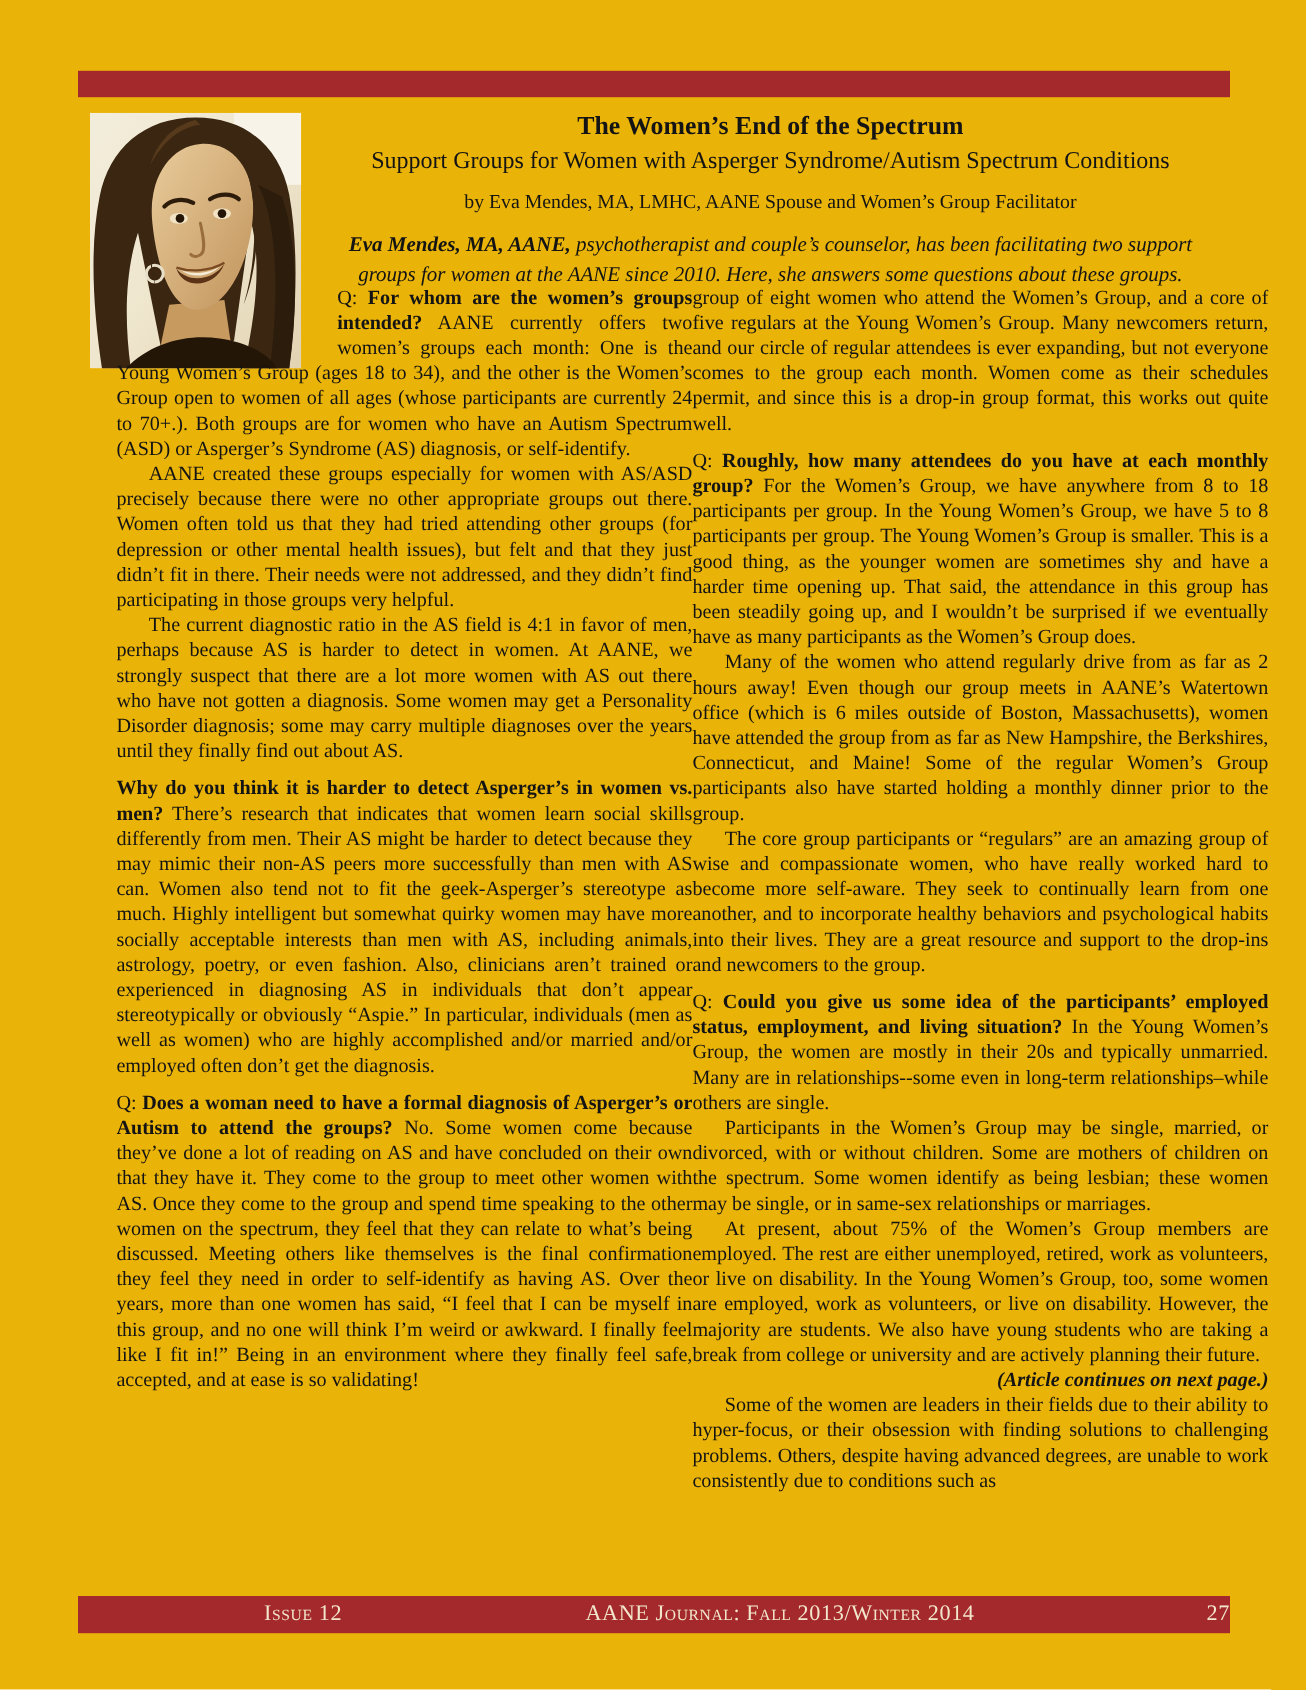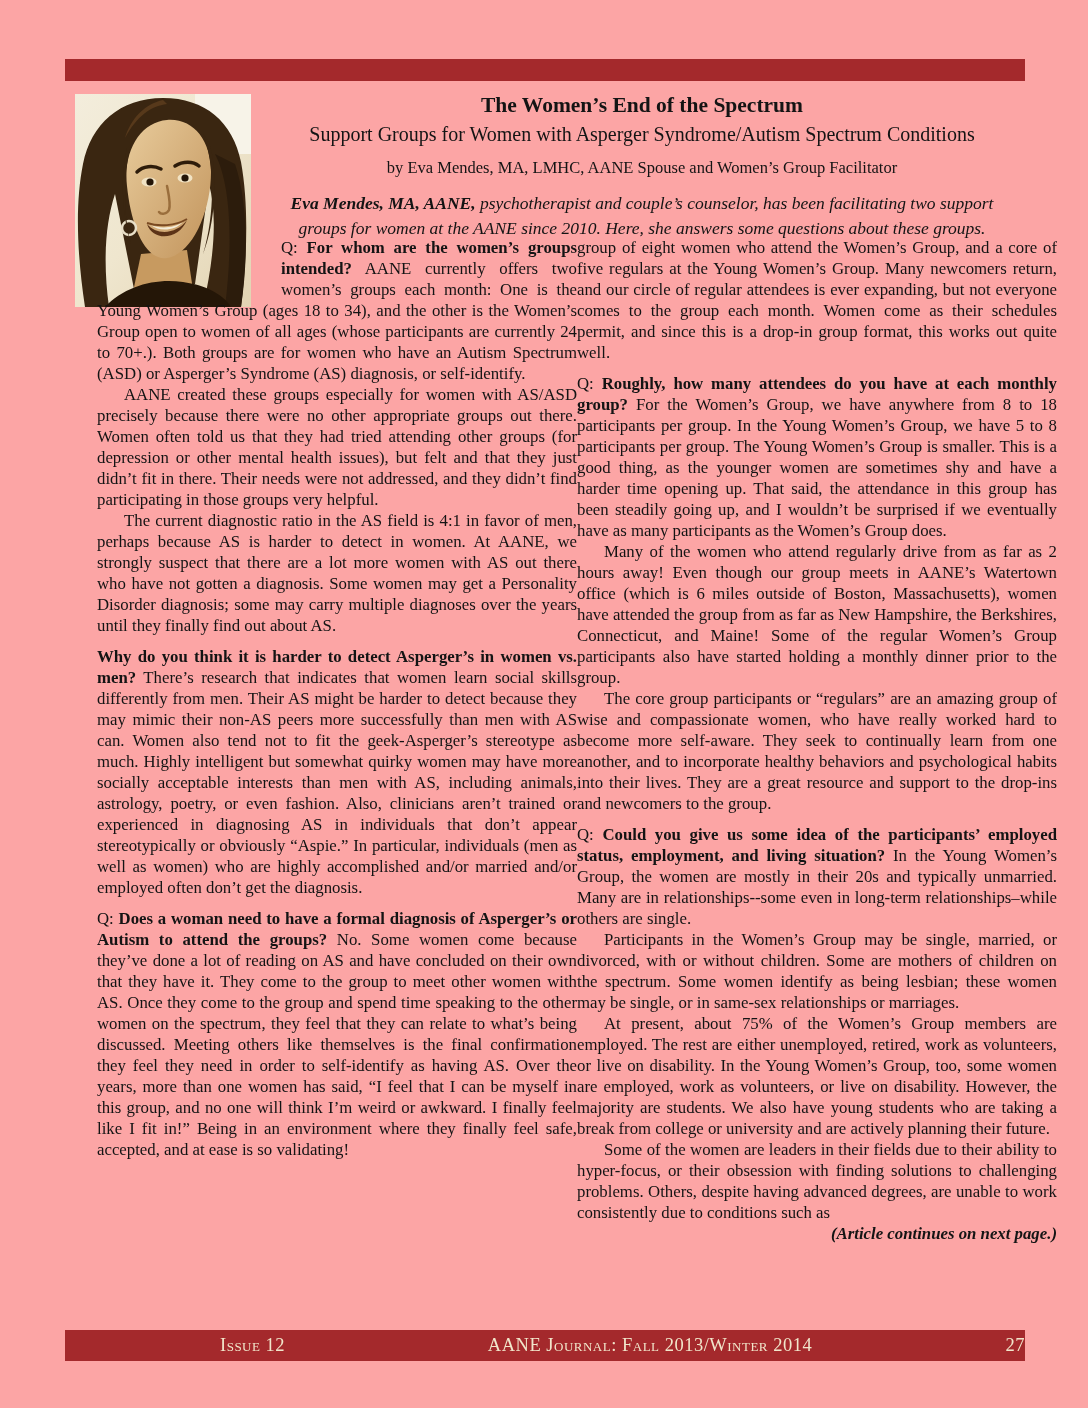--- a/index.html
+++ b/index.html
@@ -1,17 +1,17 @@
 <!DOCTYPE html>
 <html><head>
 <meta charset="utf-8">
 <style>
   html,body{margin:0;padding:0;background:#ffffff;}
   body{width:1088px;height:1408px;position:relative;font-family:"Liberation Serif","DejaVu Serif",serif;color:#141414;}
-  .page{position:absolute;inset:0;background:#fca5a5;overflow:hidden;}
+  .page{position:absolute;inset:0;background:#eab308;overflow:hidden;}
 
   .top-bar{position:absolute;left:65px;top:59px;width:960px;height:22px;}
   .footer-bar{position:absolute;left:65px;top:1330px;width:960px;height:31px;}
 
   .photo{position:absolute;left:75px;top:94px;width:176px;height:213px;display:block;}
 
   .header{position:absolute;left:258px;top:92px;width:768px;text-align:center;}
   .title{font-size:21.5px;font-weight:bold;line-height:1.25;}
   .subtitle{font-size:20px;line-height:1.25;margin-top:3px;}
   .byline{font-size:16.5px;margin-top:11px;}
@@ -104,22 +104,22 @@
         <p class="para gap">Q: <span class="lead">Does a woman need to have a formal diagnosis of Asperger’s or Autism to attend the groups?</span> No. Some women come because they’ve done a lot of reading on AS and have concluded on their own that they have it. They come to the group to meet other women with AS. Once they come to the group and spend time speaking to the other women on the spectrum, they feel that they can relate to what’s being discussed. Meeting others like themselves is the final confirmation they feel they need in order to self-identify as having AS. Over the years, more than one women has said, “I feel that I can be myself in this group, and no one will think I’m weird or awkward. I finally feel like I fit in!” Being in an environment where they finally feel safe, accepted, and at ease is so validating!</p>
       </div>
     <div class="col" id="right-col">
         <p class="para">group of eight women who attend the Women’s Group, and a core of five regulars at the Young Women’s Group. Many newcomers return, and our circle of regular attendees is ever expanding, but not everyone comes to the group each month. Women come as their schedules permit, and since this is a drop-in group format, this works out quite well.</p>
         <p class="para gap">Q: <span class="lead">Roughly, how many attendees do you have at each monthly group?</span> For the Women’s Group, we have anywhere from 8 to 18 participants per group. In the Young Women’s Group, we have 5 to 8 participants per group. The Young Women’s Group is smaller. This is a good thing, as the younger women are sometimes shy and have a harder time opening up. That said, the attendance in this group has been steadily going up, and I wouldn’t be surprised if we eventually have as many participants as the Women’s Group does.</p>
         <p class="para indent">Many of the women who attend regularly drive from as far as 2 hours away! Even though our group meets in AANE’s Watertown office (which is 6 miles outside of Boston, Massachusetts), women have attended the group from as far as New Hampshire, the Berkshires, Connecticut, and Maine! Some of the regular Women’s Group participants also have started holding a monthly dinner prior to the group.</p>
         <p class="para indent">The core group participants or “regulars” are an amazing group of wise and compassionate women, who have really worked hard to become more self-aware. They seek to continually learn from one another, and to incorporate healthy behaviors and psychological habits into their lives. They are a great resource and support to the drop-ins and newcomers to the group.</p>
         <p class="para gap">Q: <span class="lead">Could you give us some idea of the participants’ employed status, employment, and living situation?</span> In the Young Women’s Group, the women are mostly in their 20s and typically unmarried. Many are in relationships--some even in long-term relationships–while others are single.</p>
         <p class="para indent">Participants in the Women’s Group may be single, married, or divorced, with or without children. Some are mothers of children on the spectrum. Some women identify as being lesbian; these women may be single, or in same-sex relationships or marriages.</p>
         <p class="para indent">At present, about 75% of the Women’s Group members are employed. The rest are either unemployed, retired, work as volunteers, or live on disability. In the Young Women’s Group, too, some women are employed, work as volunteers, or live on disability. However, the majority are students. We also have young students who are taking a break from college or university and are actively planning their future.</p>
+        <p class="para right">(Article continues on next page.)</p>
         <p class="para indent">Some of the women are leaders in their fields due to their ability to hyper-focus, or their obsession with finding solutions to challenging problems. Others, despite having advanced degrees, are unable to work consistently due to conditions such as</p>
-        <p class="para right">(Article continues on next page.)</p>
       </div>
   </div>
 
   <div class="footer-bar" style="background: rgb(164, 41, 44);">
     <span class="footer-text footer-issue" style="color: rgb(241, 230, 203);">Issue 12</span>
     <span class="footer-text footer-journal" style="color: rgb(241, 230, 203);">AANE Journal: Fall 2013/Winter 2014</span>
     <span class="footer-text footer-page" style="color: rgb(241, 230, 203);">27</span>
   </div>
 
 </div>

